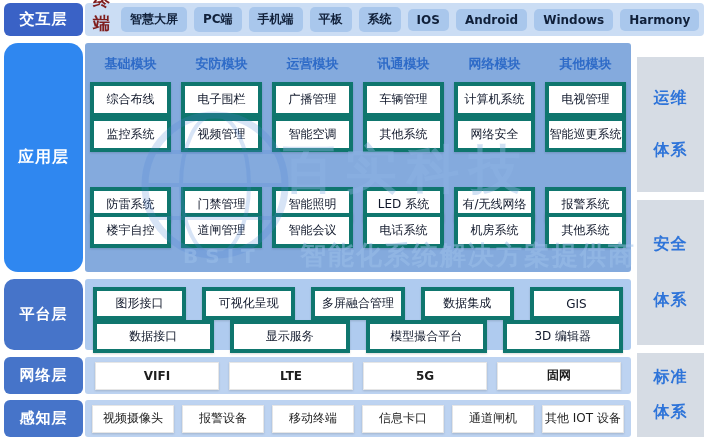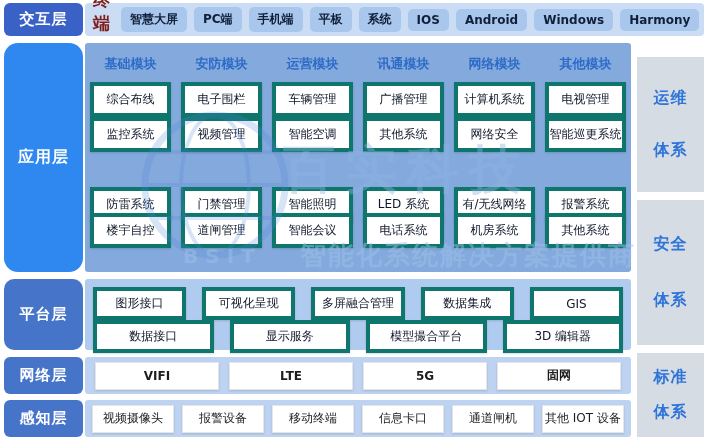--- a/index.html
+++ b/index.html
@@ -103,24 +103,24 @@
       <div class="app-header">其他模块</div>
     </div>
     <div class="app-row" id="app-row-0">
       <div class="cell">
           <div class="wbox">综合布线</div>
         </div>
       <div class="cell">
           <div class="wbox">电子围栏</div>
         </div>
       <div class="cell">
+          <div class="wbox">广播管理</div>
+        </div>
+      <div class="cell">
           <div class="wbox">车辆管理</div>
-        </div>
-      <div class="cell">
-          <div class="wbox">广播管理</div>
         </div>
       <div class="cell">
           <div class="wbox">计算机系统</div>
         </div>
       <div class="cell">
           <div class="wbox">电视管理</div>
         </div>
     </div>
     <div class="app-row" id="app-row-1">
       <div class="cell">

